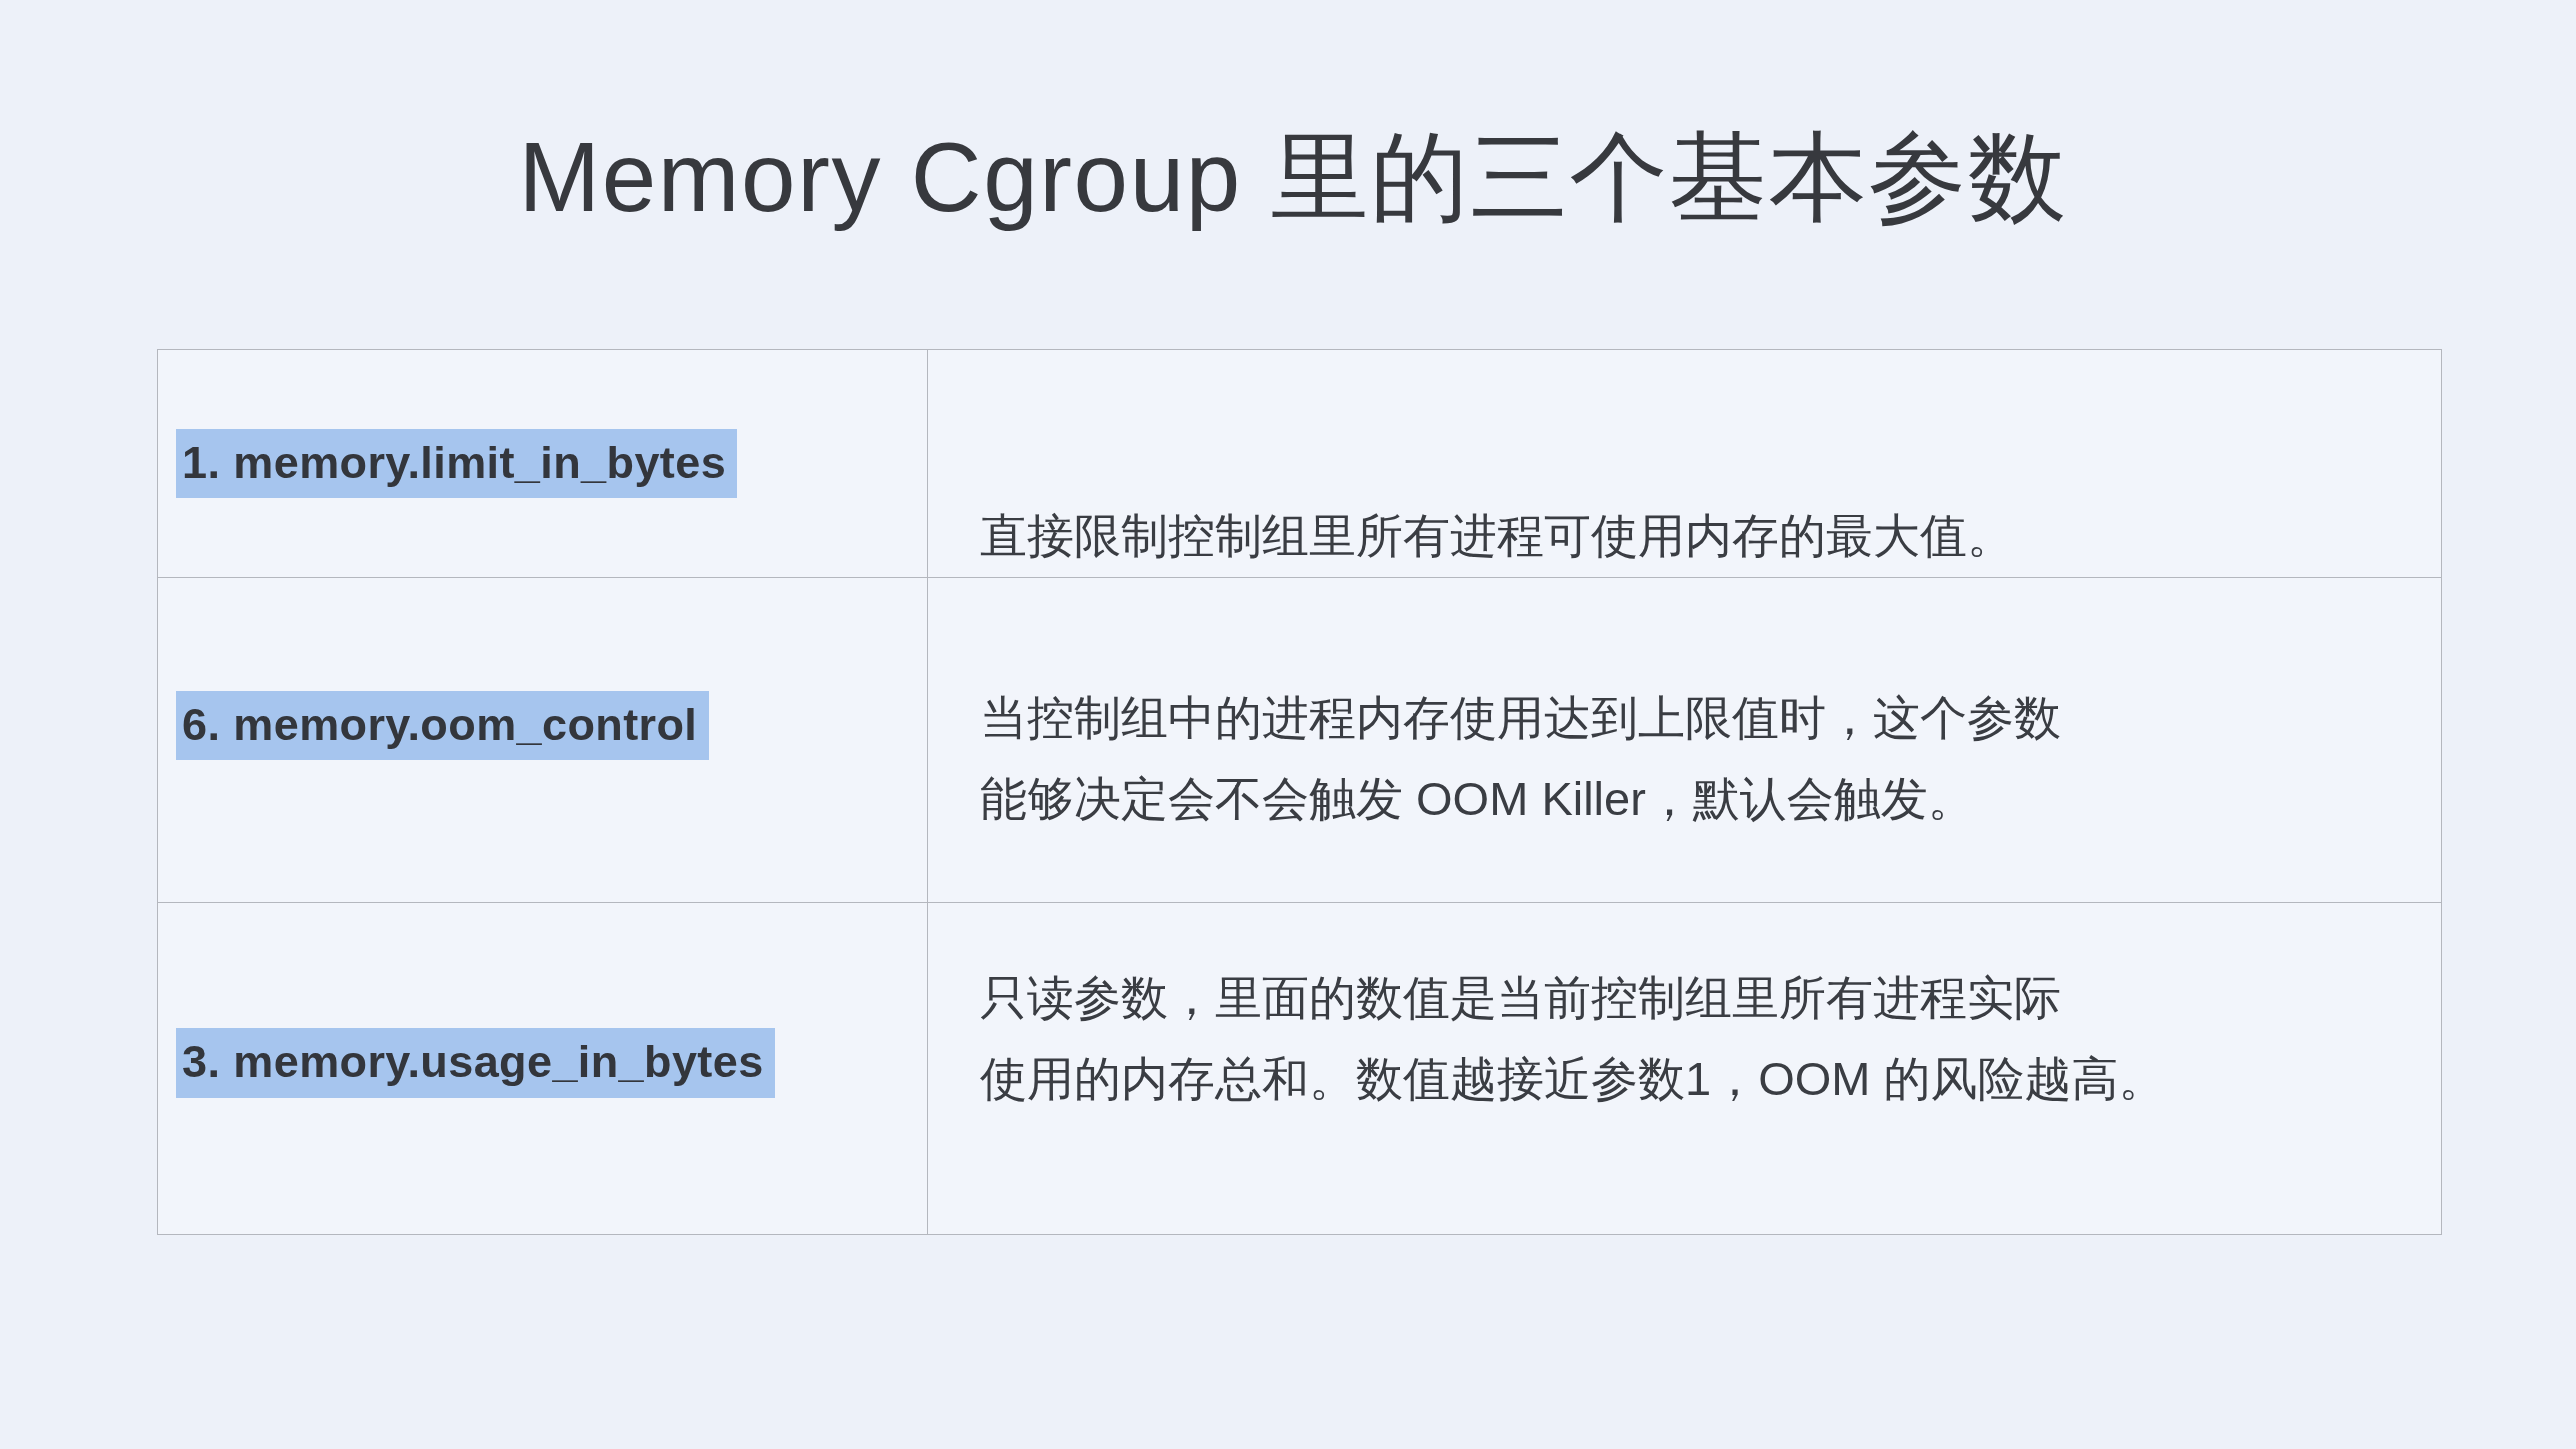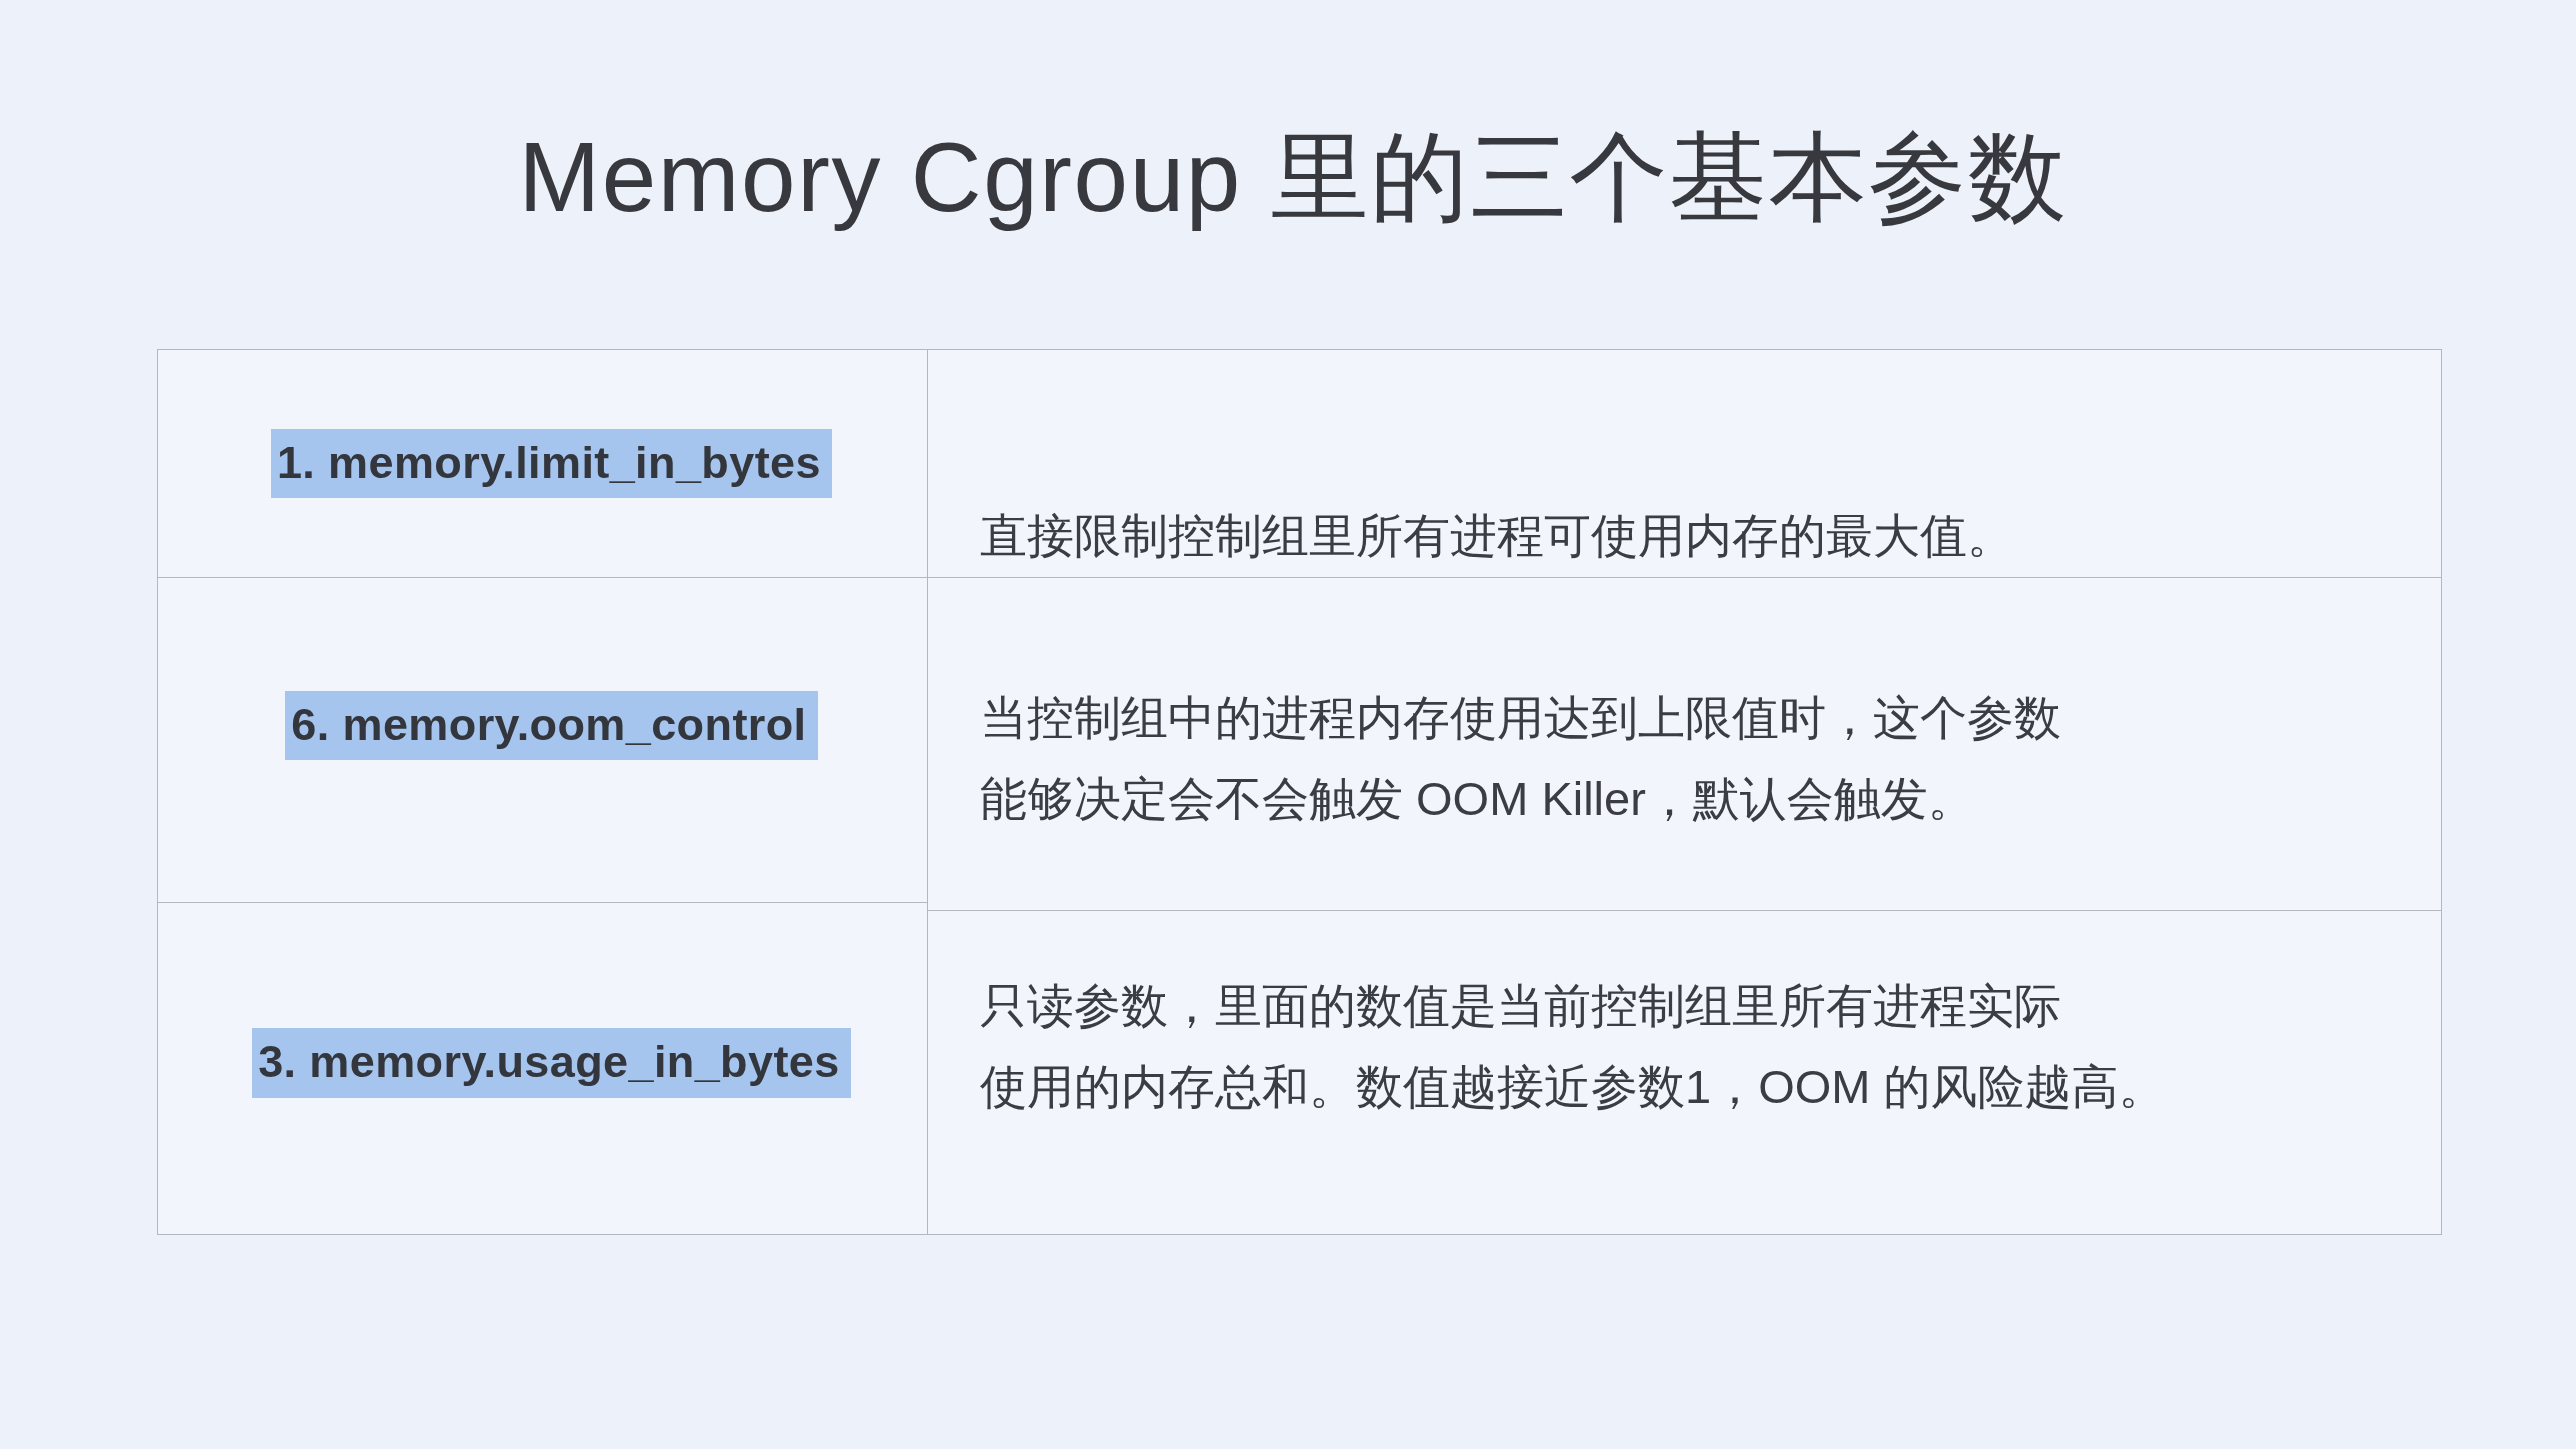--- a/index.html
+++ b/index.html
@@ -43,21 +43,20 @@
     box-sizing: border-box;
   }
   .row:first-child .cell {
     border-top: none;
   }
   .cell-param {
     border-right: 1.6px solid #b4b7be;
     display: flex;
     align-items: center;
     padding-left: 17.7px;
-    justify-content: center;
   }
   .param-highlight {
     display: inline-block;
     background: #a6c5ee;
     padding: 8px 11.3px 9.7px 6.4px;
     font-size: 45px;
     font-weight: 700;
     color: #33363c;
     letter-spacing: 0.4px;
   }
@@ -70,21 +69,21 @@
     font-size: 47px;
     line-height: 1.72;
     white-space: pre-line;
     color: #3a3d43;
   }
   .row-1 .cell-param { min-height: 227px; }
   .row-2 .cell-param { min-height: 325px; }
   .row-3 .cell-param { min-height: 332px; }
   .row-1 .cell-desc { align-items: flex-end; }
   .row-2 .cell-desc { align-items: flex-start; padding-top: 100px; }
-  .row-3 .cell-desc { align-items: flex-start; padding-top: 55px; margin-top: 8px; }
+  .row-3 .cell-desc { align-items: flex-start; padding-top: 55px; }
   .row-2 .cell-param .param-highlight { margin-top: -29px; }
   .row-3 .cell-param .param-highlight { margin-top: -11.3px; }
 </style>
 </head>
 <body>
 
 <h1 class="page-title">Memory Cgroup 里的三个基本参数</h1>
 
 <div class="params-table">
 

